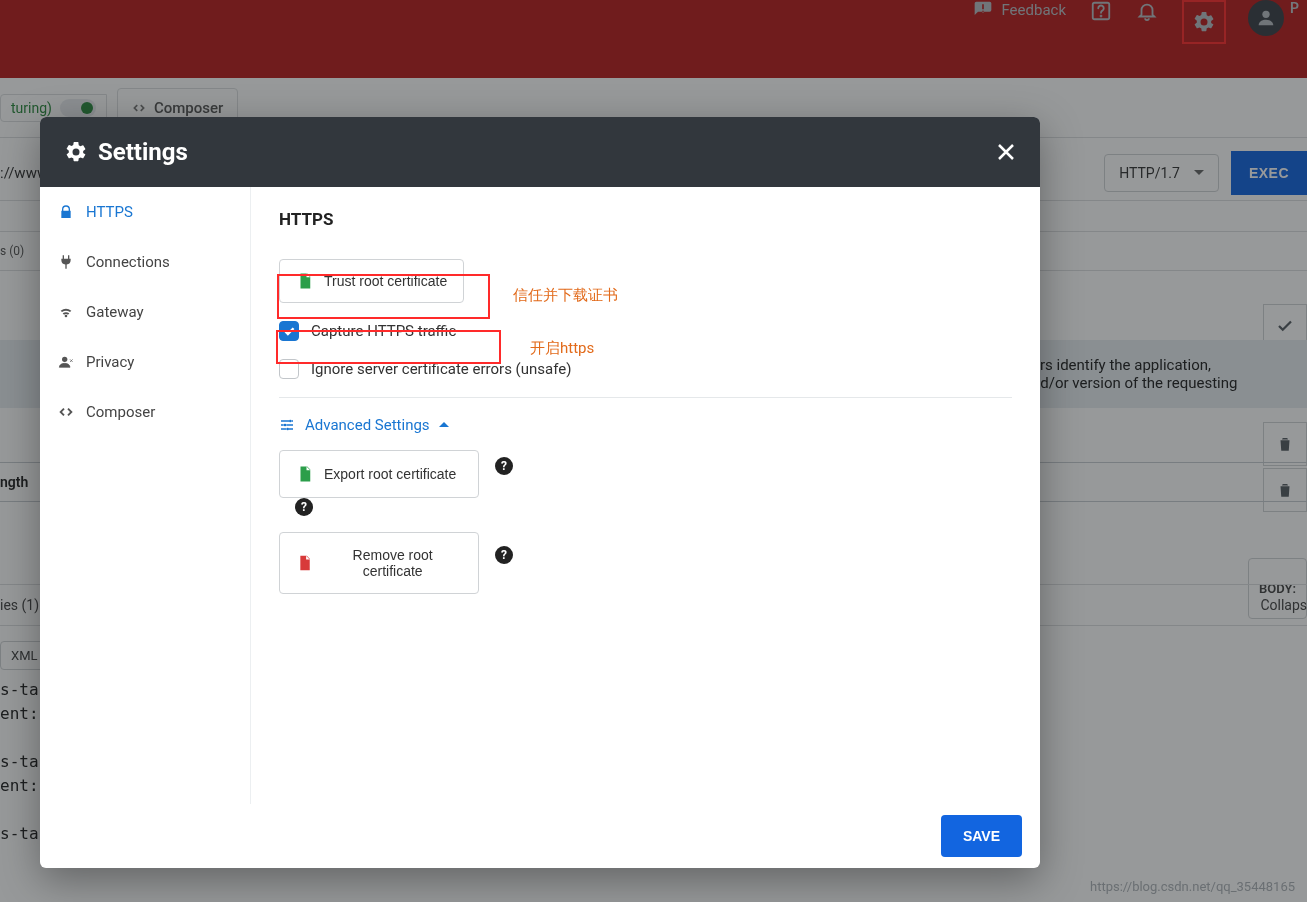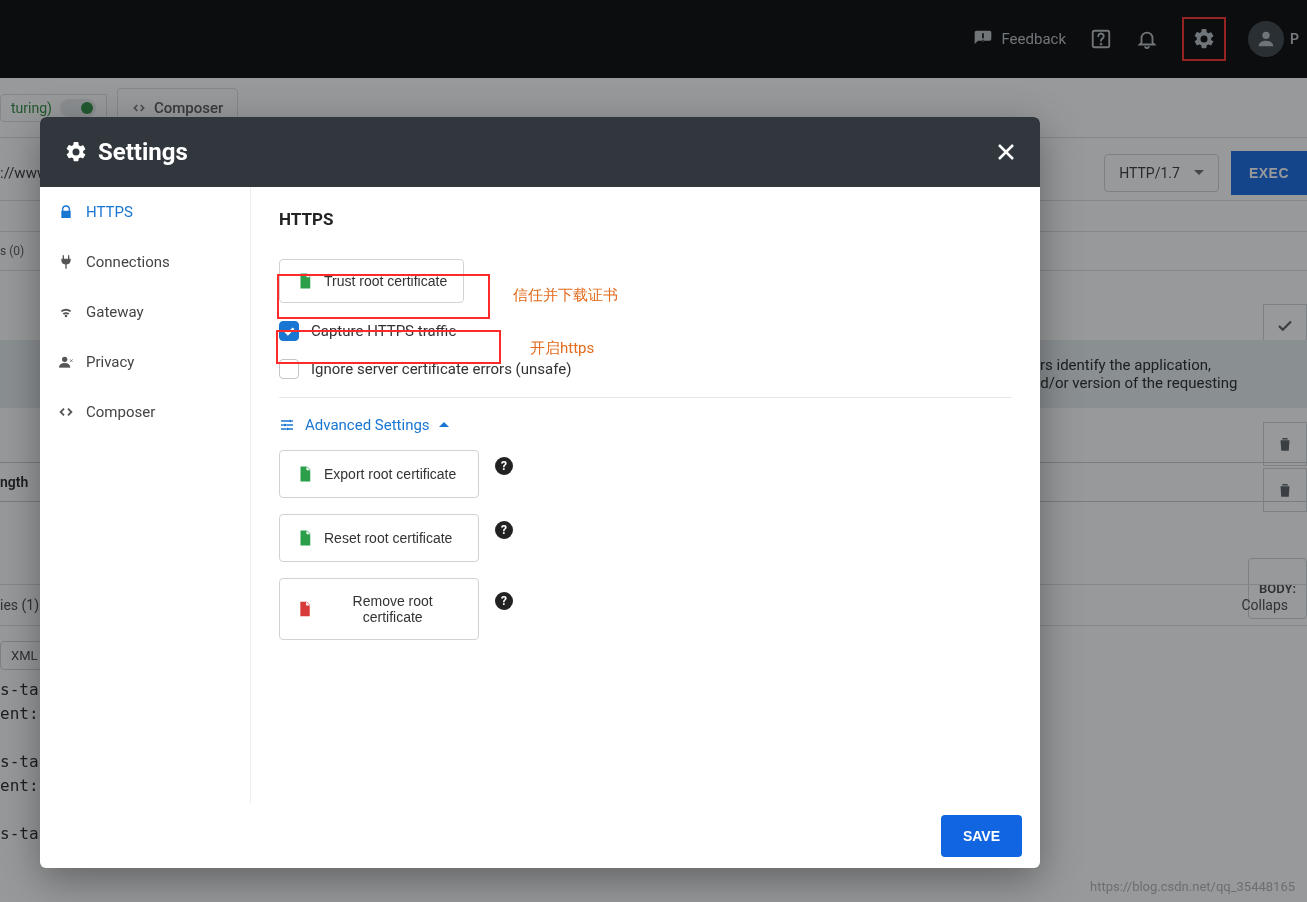--- a/index.html
+++ b/index.html
@@ -7,22 +7,22 @@
   font-family: -apple-system, BlinkMacSystemFont, "Segoe UI", Roboto, Arial, sans-serif;
   background: #fff;
   width: 1307px;
   height: 902px;
   overflow: hidden;
   position: relative;
   font-size: 14px;
 }
 .topbar {
   position: absolute; top: 0; left: 0; right: 0; height: 78px;
-  background: #000000;
-  display: flex; align-items: center; justify-content: flex-end;
+  background: #b91c1c;
+  display: flex; align-items: flex-start; justify-content: flex-end;
   padding: 0 8px;
 }
 .topbar-item { display: flex; align-items: center; color: #b9bec4; margin: 0 12px; cursor: pointer; }
 .topbar-item span.lbl { margin-left: 8px; font-size: 15px; }
 .icon-feedback { width: 20px; height: 20px; fill: #b9bec4; }
 .icon-top { width: 22px; height: 22px; stroke: #b9bec4; fill: none; stroke-width: 2; }
 .settings-highlight { border: 2px solid #ff2a2a; padding: 8px; display:flex; align-items:center; justify-content:center; }
 .avatar-wrap { background: #3a3f45; width: 36px; height:36px; border-radius:50%; display:flex; align-items:center; justify-content:center; margin-left:10px;}
 .avatar-wrap svg{ fill:#b8bdc3; width:22px; height:22px;}
 .p-letter { color:#c0c5ca; font-weight:600; margin-left:6px; }
@@ -50,21 +50,21 @@
 
 .sectionrow{ position:absolute; top:231px; left:0; right:0; height:40px; border-top:1px solid #dcdee0; border-bottom:1px solid #dcdee0; display:flex; align-items:center; padding-left:0;}
 .sectionrow .lbl{ color:#555; font-size:12px;}
 
 .headers-block{ position:absolute; top:340px; left:0; right:0; background:#e7edf1; padding:16px 12px; color:#222; font-size:15px;}
 .ngth-row{ position:absolute; top:462px; left:0; right:0; height:40px; border-top:1px solid #c7ccd1; border-bottom:1px solid #c7ccd1; display:flex; align-items:center; color:#222; font-weight:600;}
 
 .body-tag{ position:absolute; right:0; top:558px; border:1px solid #d0d3d6; border-radius:4px; padding:22px 10px; color:#444; font-weight:600; font-size:13px;}
 .cookies-row{ position:absolute; top:584px; left:0; right:0; height:42px; border-top:1px solid #dcdee0; border-bottom:1px solid #dcdee0; display:flex; align-items:center;}
 .cookies-row .lbl{ color:#444; font-size:14px;}
-.collapse-lbl{ margin-left:auto; color:#444; font-size:14px; margin-right:19px;}
+.collapse-lbl{ margin-left:auto; color:#444; font-size:14px; margin-right:0;}
 .xml-row{ position:absolute; top:635px; left:0; right:0; height:40px; display:flex; align-items:center;}
 .xml-tag{ border:1px solid #d0d3d6; border-radius:4px; padding:6px 10px; color:#444; font-size:13px;}
 
 .codearea{ position:absolute; top:678px; left:0; right:0; bottom:0; font-family: Consolas, Menlo, monospace; color:#222; font-size:16px; line-height:1.5; white-space:pre;}
 .watermark{ position:absolute; right:12px; bottom:8px; color:#aeb3b8; font-size:13px;}
 
 .dim-overlay{ position:absolute; inset:0; background:rgba(25,28,32,.45); }
 
 .modal{
   position:absolute; left:40px; top:117px; width:1000px; height:751px;
@@ -325,26 +325,20 @@
         <button class="action-btn">
           <svg class="cert-ico green" viewBox="0 0 24 24">
               <path d="M6 2h9l4 4v16H6zM14 2v5h5"></path>
             </svg>
           <span>Export root certificate</span>
         </button>
         <div class="qmark">?</div>
       </div>
 
       <div class="action-row">
-        <button class="action-btn">
-          <svg class="cert-ico green" viewBox="0 0 24 24">
-              <path d="M6 2h9l4 4v16H6zM14 2v5h5"></path>
-            </svg>
-          <span>Reset root certificate</span>
-        </button>
         <div class="qmark">?</div>
       </div>
 
       <div class="action-row">
         <button class="action-btn">
           <svg class="cert-ico red" viewBox="0 0 24 24">
               <path d="M6 2h9l4 4v16H6zM14 2v5h5"></path>
             </svg>
           <span>Remove root certificate</span>
         </button>

